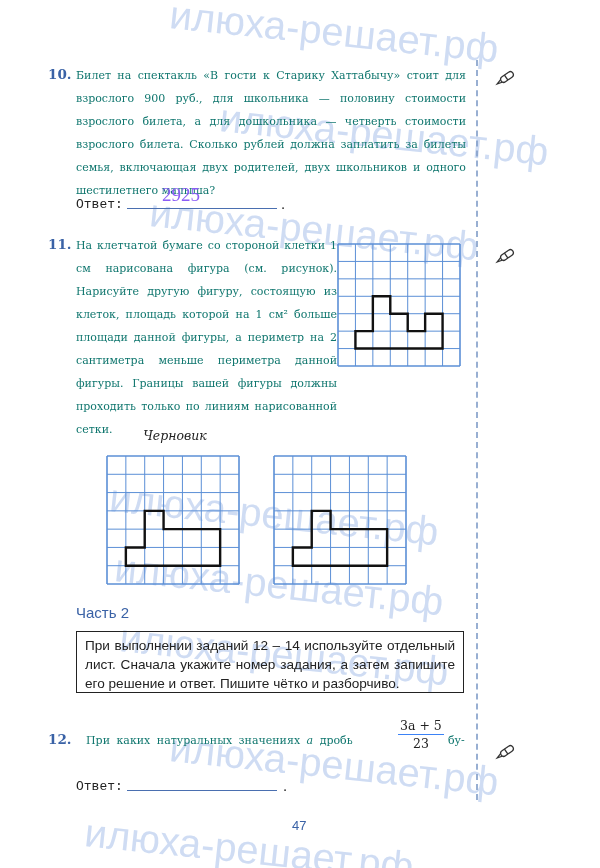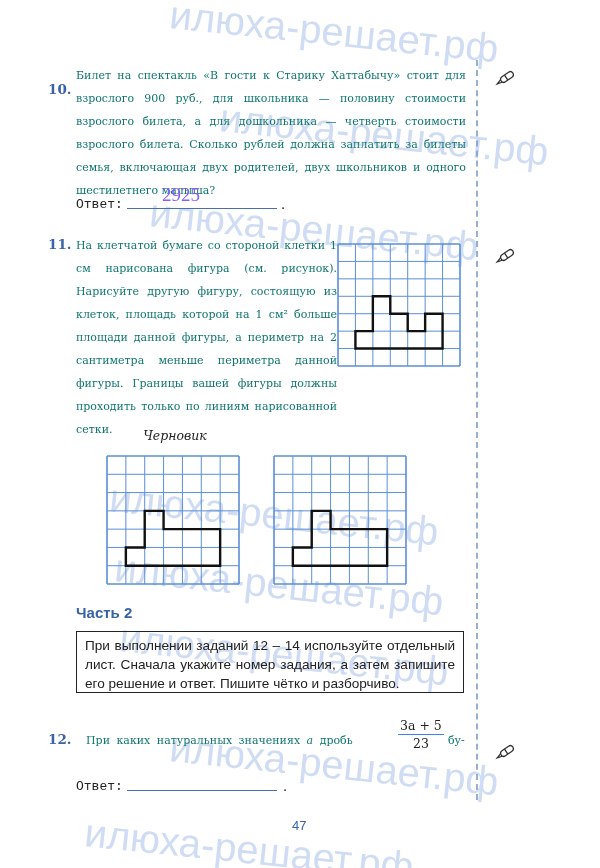--- a/index.html
+++ b/index.html
@@ -31,21 +31,21 @@
     position: absolute; color: #8b5cf6; font-family: Liberation Serif, serif;
     font-size: 19px; line-height: 26px; white-space: nowrap;
   }
   .grid-box { position: absolute; }
   .grid-box svg { display: block; }
   .caption { position: absolute; text-align: center; font-size: 12.5px; font-family: "DejaVu Serif", serif; }
   .caption.italic { font-style: italic; }
   .caption.bold { font-weight: bold; }
 
   .part-title {
-    position: absolute; left: 76px; top: 604px; color: #3a62a6; font-weight: bold;
+    position: absolute; left: 76px; top: 604px; color: #3a62a6; font-weight: normal;
     font-family: "Liberation Sans", sans-serif; font-size: 15px;
   }
   .note-box {
     position: absolute; left: 76px; top: 631px; width: 388px; height: 62px;
     border: 1.5px solid #222; box-sizing: border-box; padding: 4px 8px;
     font-family: "Liberation Sans", sans-serif; font-size: 13.6px; line-height: 19px;
     text-align: justify; color: #222;
   }
   .fraction {
     position: absolute; display: inline-flex; flex-direction: column; align-items: center;
@@ -72,21 +72,21 @@
   <div class="watermark" style="left:220px;top:95px;">илюха-решает.рф</div>
   <div class="watermark" style="left:150px;top:190px;">илюха-решает.рф</div>
   <div class="watermark" style="left:110px;top:475px;">илюха-решает.рф</div>
   <div class="watermark" style="left:115px;top:545px;">илюха-решает.рф</div>
   <div class="watermark" style="left:120px;top:615px;">илюха-решает.рф</div>
   <div class="watermark" style="left:170px;top:725px;">илюха-решает.рф</div>
   <div class="watermark" style="left:85px;top:810px;">илюха-решает.рф</div>
 
   <div class="margin-line"></div>
 
-  <div class="task-num" style="left:48px;top:66px;margin-top:15px;">10.</div>
+  <div class="task-num" style="left:48px;top:66px;">10.</div>
   <div class="task-text" style="left:76px;top:64px;width:390px;">Билет на спектакль «В гости к Старику Хаттабычу» стоит для взрослого 900 руб., для школьника — половину стоимости взрослого билета, а для дошкольника — четверть стоимости взрослого билета. Сколько рублей должна заплатить за билеты семья, включающая двух родителей, двух школьников и одного шестилетнего малыша?</div>
   <div class="answer-row" style="left:76px;top:190px;width:220px;height:22px;">
     <span class="answer-label">Ответ:</span>
     <span class="answer-line" style="left:51px;width:150px;"></span>
     <span class="answer-value" style="left:86px;top:-8px;">2925</span>
     <span class="answer-dot" style="left:205px;">.</span>
   </div>
   <div class="pen" style="left:494px;top:66px;">
       <svg viewBox="0 0 26 22">
         <g transform="rotate(-35 13 11)" fill="none" stroke="#333" stroke-width="1.3">

